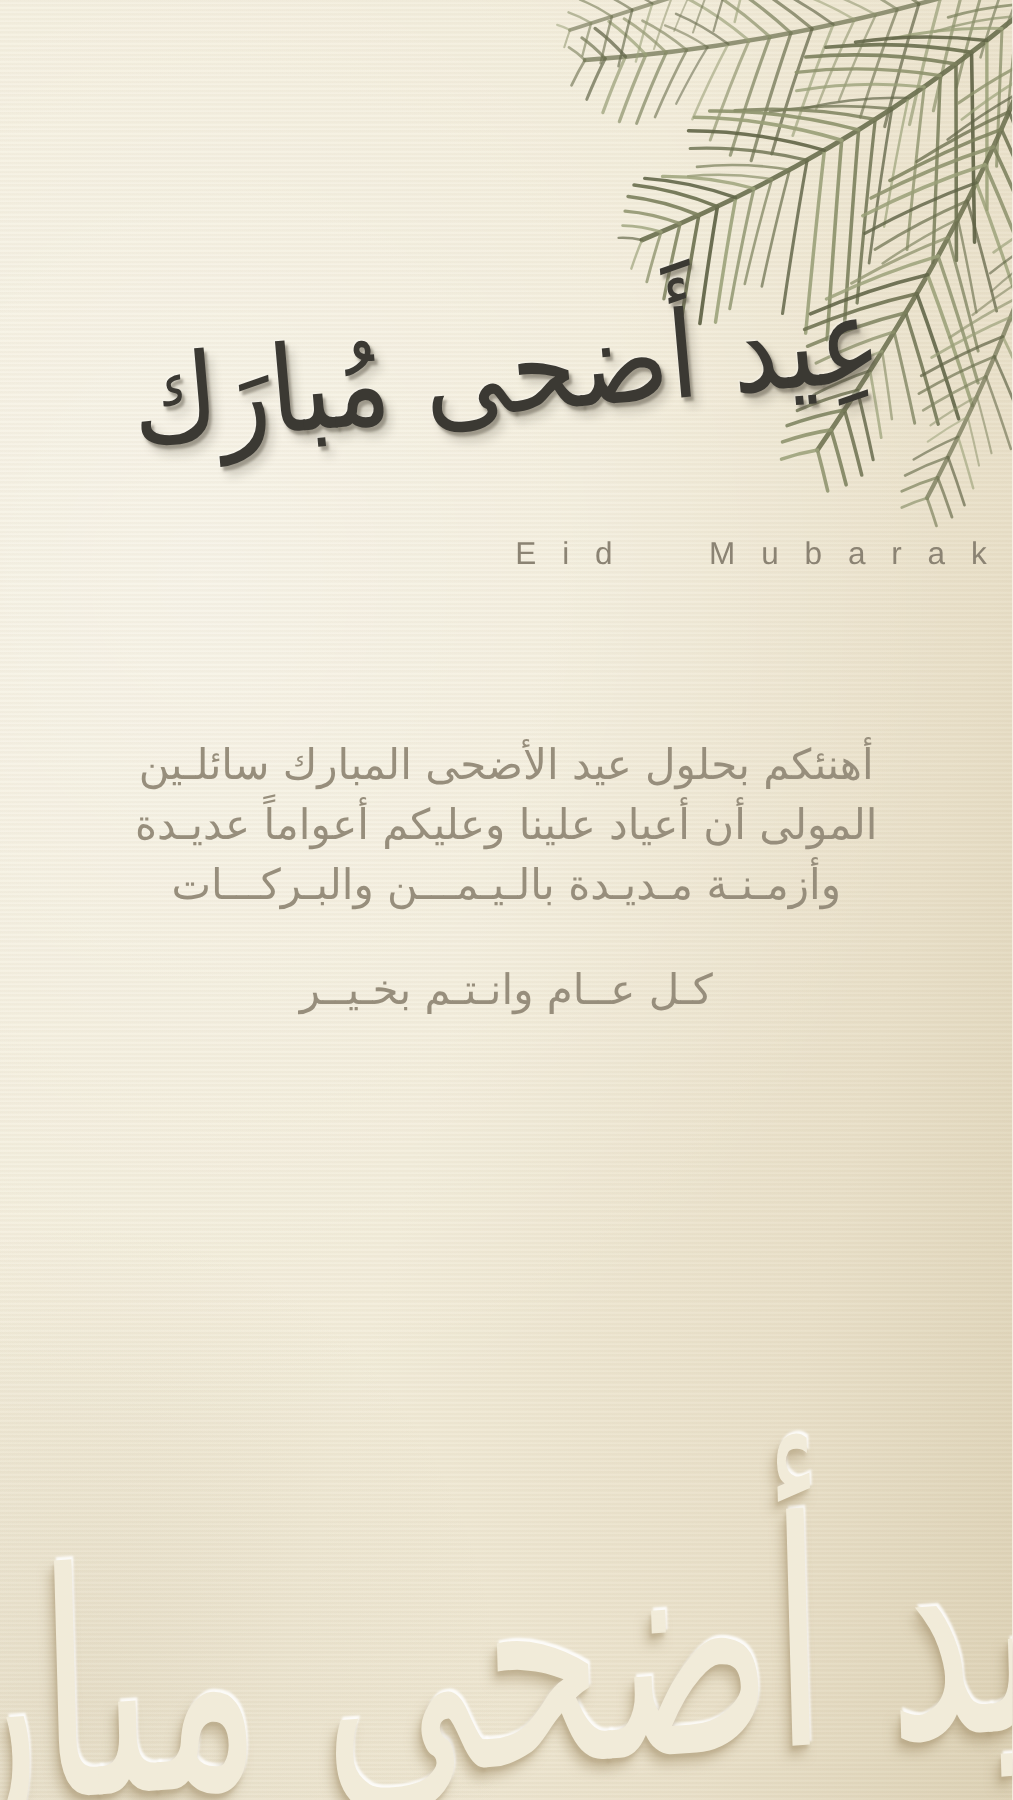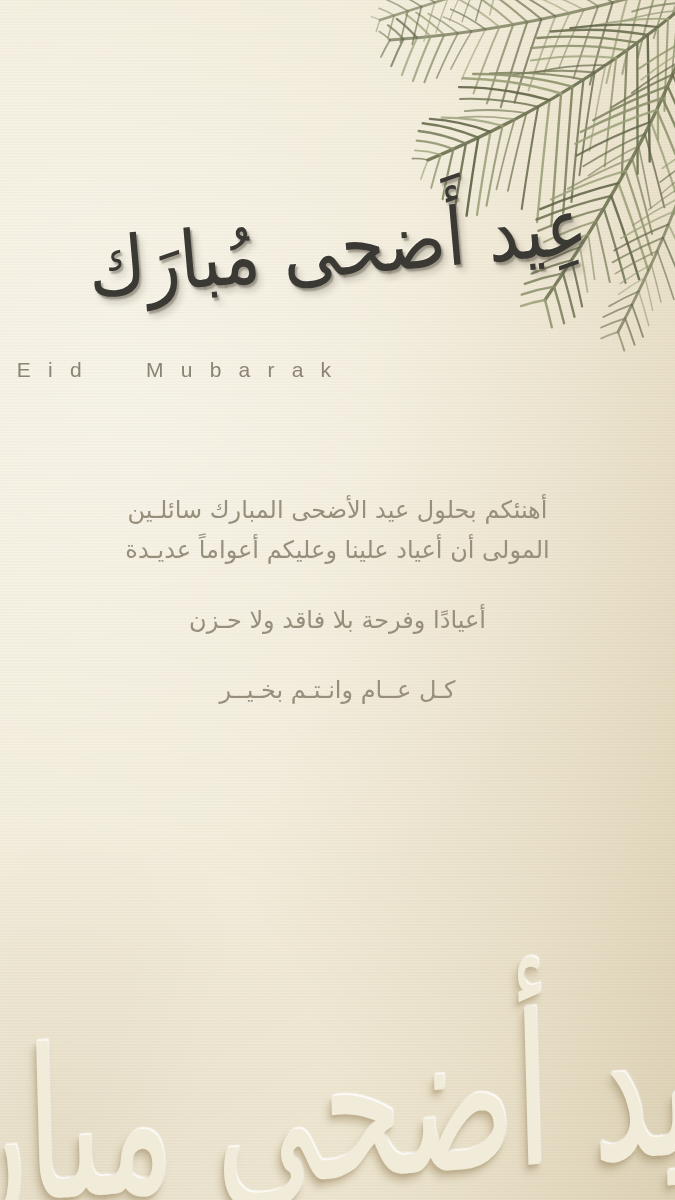--- a/index.html
+++ b/index.html
@@ -31,29 +31,29 @@
     position: absolute; top: 198px; left: 0; width: 100%;
     text-align: center; direction: rtl;
     font-size: 80px; line-height: 1.25; color: #3b3933;
     transform: rotate(-5deg) scaleX(0.88); transform-origin: 50% 50%;
     text-shadow: 2px 3px 2px rgba(92,86,72,0.5), 5px 7px 7px rgba(92,86,72,0.22),
                  -1px -1px 0 rgba(255,255,255,0.25);
     white-space: nowrap;
   }
   .headline-en {
     position: absolute; top: 358px; left: 0; width: 100%;
-    text-align: left; padding-left: 0.8em; box-sizing: border-box;
+    text-align: right; padding-left: 0.8em; box-sizing: border-box;
     font-family: "Liberation Sans", "DejaVu Sans", sans-serif;
     font-size: 21px; font-weight: 400; color: #8b8373;
     letter-spacing: 0.82em; word-spacing: 1.15em;
   }
   .message {
     position: absolute; top: 490px; left: 0; width: 100%;
     text-align: center; direction: rtl;
-    font-size: 24px; line-height: 40px; color: #978e7c;
+    font-size: 28px; line-height: 40px; color: #978e7c;
   }
   .message .para { margin: 0 0 30px 0; }
   .message .para:last-child { margin-bottom: 0; }
   .closing-para { margin-top: 40px; }
   .watermark {
     position: absolute; top: 1002px; left: 50%; width: 1400px; margin-left: -700px;
     text-align: center; direction: rtl; white-space: nowrap;
     font-size: 208px; line-height: 1; color: #f1ebd9;
     transform: scaleX(0.62) rotate(-2.5deg); transform-origin: 50% 0%;
     text-shadow: -6px 7px 9px rgba(174,156,120,0.5),
@@ -261,23 +261,23 @@
     </svg>
 
   <div class="headline-ar">عِيد أَضحى مُبارَك</div>
 
   <div class="headline-en">Eid Mubarak</div>
 
   <div class="message">
     <div class="para">
       <div>أهنئكم بحلول عيد الأضحى المبارك سائلـين</div>
       <div>المولى أن أعياد علينا وعليكم أعواماً عديـدة</div>
+      <div>وأزمـنـة مـديـدة بالـيـمـــن والبـركـــات</div>
     </div>
     <div class="para">
-      <div>أعيادًا وفرحة بلا فاقد ولا حـزن</div>
     </div>
     <div class="para closing-para">
       <div>كـل عــام وانـتـم بخـيــر</div>
     </div>
   </div>
 
   <div class="watermark">عيد أضحى مبارك</div>
 
 </div>
 

